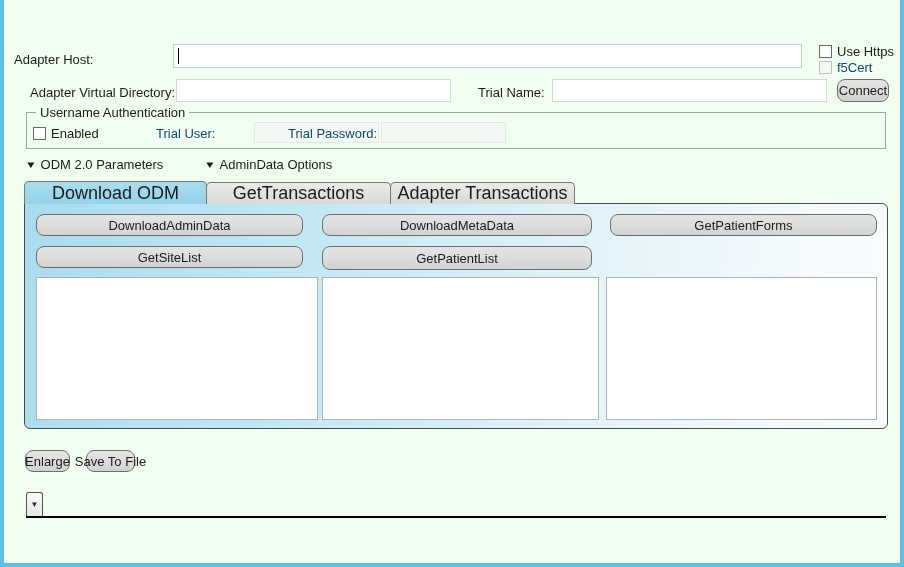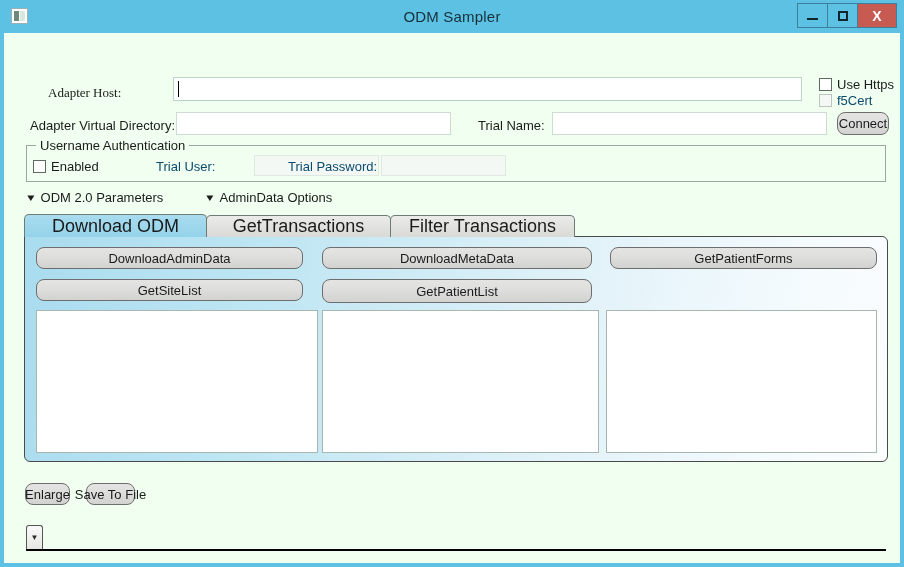--- a/index.html
+++ b/index.html
@@ -258,37 +258,24 @@
     justify-content: center;
     font-size: 8px;
     color: #2a2a2a;
   }
 </style>
 </head>
 <body>
 
 <div class="window">
 
-  <div class="titlebar">
-    <div class="win-icon"></div>
-    <div class="title-text">ODM Sampler</div>
-    <div class="caption-buttons">
-      <div class="cap-btn">
-        <span class="cap-min-glyph"></span>
-      </div>
-      <div class="cap-btn">
-        <span class="cap-max-glyph"></span>
-      </div>
-      <div class="cap-btn close">X</div>
-    </div>
-  </div>
 
   <div class="client">
 
-    <div class="lbl" style="position:absolute;left:44px;top:52px;font-family:Liberation Serif, serif;">Adapter Host:</div>
+    <div class="lbl" style="position:absolute;left:10px;top:52px;">Adapter Host:</div>
     <div class="tbox focused" style="position:absolute;left:169px;top:44px;width:629px;">
       <span class="caret"></span>
     </div>
 
     <div class="chk-row" style="position:absolute;left:815px;top:44px;">
       <span class="chk"></span>
       <span class="lbl">Use Https</span>
     </div>
     <div class="chk-row" style="position:absolute;left:815px;top:60px;">
       <span class="chk disabled"></span>
@@ -320,21 +307,21 @@
       <span class="lbl">ODM 2.0 Parameters</span>
     </div>
     <div class="expander" style="position:absolute;left:203px;top:157px;">
       <span class="chev">▾</span>
       <span class="lbl">AdminData Options</span>
     </div>
 
     <div class="tabstrip">
       <div class="tab active" style="width:183px;">Download ODM</div>
       <div class="tab" style="width:185px;">GetTransactions</div>
-      <div class="tab" style="width:185px;">Filter Transactions</div>
+      <div class="tab" style="width:185px;">Adapter Transactions</div>
     </div>
 
     <div class="tabpanel">
       <div class="btn" style="position:absolute;left:11px;top:10px;width:267px;height:22px;">DownloadAdminData</div>
       <div class="btn" style="position:absolute;left:297px;top:10px;width:270px;height:22px;">DownloadMetaData</div>
       <div class="btn" style="position:absolute;left:585px;top:10px;width:267px;height:22px;">GetPatientForms</div>
 
       <div class="btn" style="position:absolute;left:11px;top:42px;width:267px;height:22px;">GetSiteList</div>
       <div class="btn" style="position:absolute;left:297px;top:42px;width:270px;height:24px;">GetPatientList</div>
 

